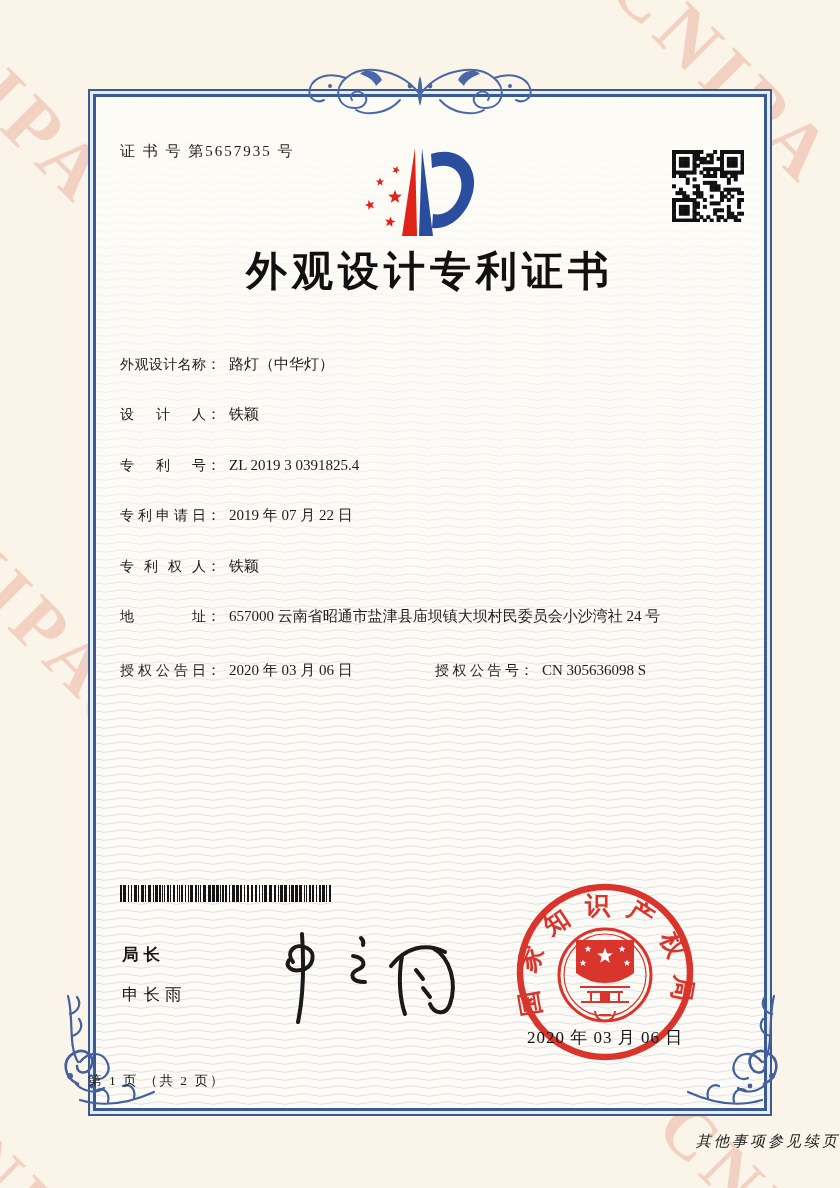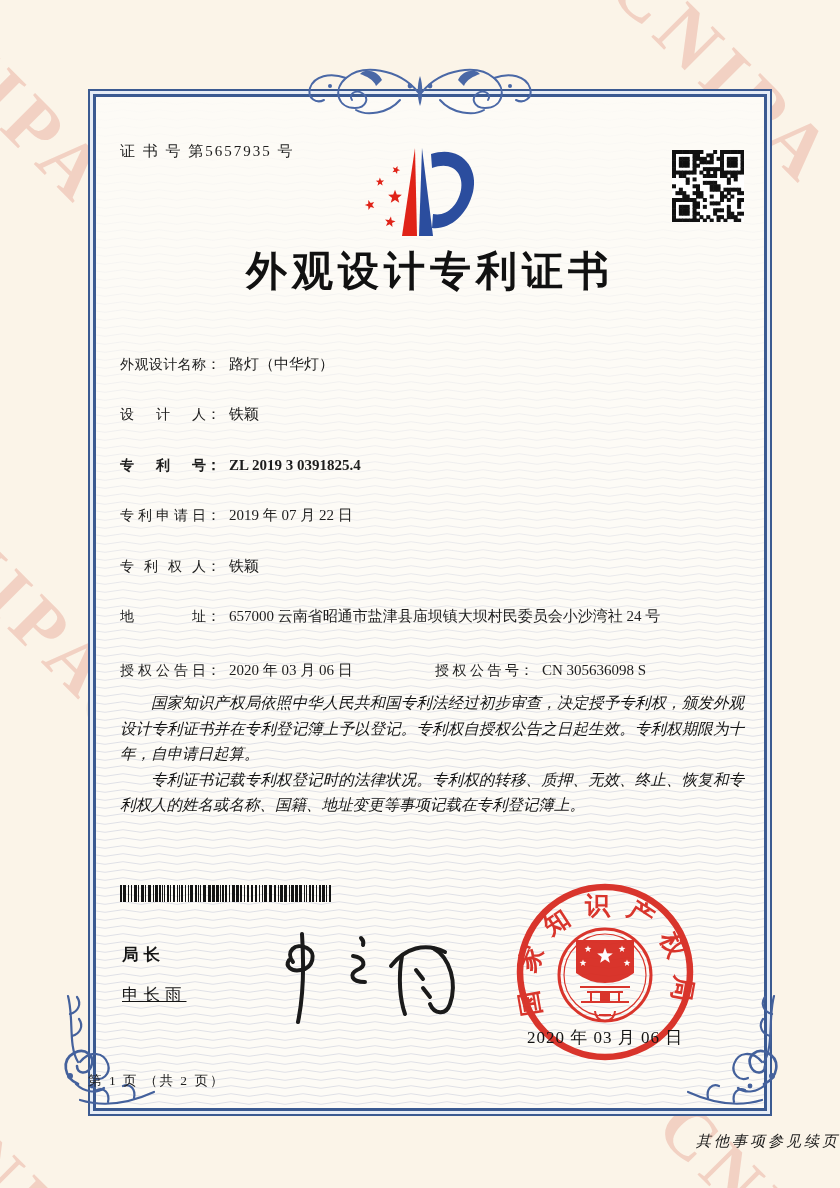--- a/index.html
+++ b/index.html
@@ -47,21 +47,21 @@
   .frow .colon{display:inline-block; margin-right:8px;}
   .frow .val{display:inline-block; vertical-align:top; max-width:450px;}
   .pair2{position:absolute; left:315px; top:0; white-space:nowrap;}
   .body-text{
     left:120px; top:690px; width:624px;
     font-size:15.5px; line-height:25.5px; font-style:italic; color:#141414;
   }
   .body-text p{margin:0; text-indent:2em; text-align:justify;}
   .barcode{left:120px; top:885px;}
   .director-role{left:122px; top:944px; font-size:16.5px; letter-spacing:5px; color:#151515;font-weight:bold;}
-  .director-name{left:122px; top:984px; font-size:16.5px; letter-spacing:5px; color:#151515;text-decoration:underline;}
+  .director-name{left:122px; top:984px; font-size:16.5px; letter-spacing:5px; color:#151515;}
   .signature{left:265px; top:926px;}
   .seal{left:512px; top:879px;}
   .seal-date{
     left:515px; top:1026px; width:180px; text-align:center;
     font-size:17px; color:#131313; letter-spacing:1px; z-index:5;
   }
   .page-number{
     left:88px; top:1072px; width:684px; text-align:left;
     font-size:13.5px; letter-spacing:2px; color:#222;
   }
@@ -492,43 +492,39 @@
     </svg>
 
   <div class="abs title">外观设计专利证书</div>
 
   <div class="abs frow" style="top:350px;">
     <span class="lbl">外观设计名称</span><span class="colon">：</span><span class="val">路灯（中华灯）</span>
   </div>
   <div class="abs frow" style="top:400px;">
     <span class="lbl">设计人</span><span class="colon">：</span><span class="val">铁颖</span>
   </div>
-  <div class="abs frow" style="top:451px;font-weight:bold;">
+  <div class="abs frow" style="top:451px;">
     <span class="lbl">专利号</span><span class="colon">：</span><span class="val">ZL 2019 3 0391825.4</span>
   </div>
   <div class="abs frow" style="top:501px;">
     <span class="lbl">专利申请日</span><span class="colon">：</span><span class="val">2019 年 07 月 22 日</span>
   </div>
   <div class="abs frow" style="top:552px;">
     <span class="lbl">专利权人</span><span class="colon">：</span><span class="val">铁颖</span>
   </div>
   <div class="abs frow" style="top:602px;">
     <span class="lbl">地址</span><span class="colon">：</span><span class="val" style="width:432px;">657000 云南省昭通市盐津县庙坝镇大坝村民委员会小沙湾社 24 号</span>
   </div>
   <div class="abs frow" style="top:656px;">
     <span class="lbl">授权公告日</span><span class="colon">：</span><span class="val">2020 年 03 月 06 日</span>
     <span class="pair2">
       <span class="lbl" style="width:84px;">授权公告号</span><span class="colon">：</span><span class="val">CN 305636098 S</span>
     </span>
   </div>
 
-  <div class="abs body-text">
-    <p>国家知识产权局依照中华人民共和国专利法经过初步审查，决定授予专利权，颁发外观设计专利证书并在专利登记簿上予以登记。专利权自授权公告之日起生效。专利权期限为十年，自申请日起算。</p>
-    <p>专利证书记载专利权登记时的法律状况。专利权的转移、质押、无效、终止、恢复和专利权人的姓名或名称、国籍、地址变更等事项记载在专利登记簿上。</p>
-  </div>
 
   <svg class="abs barcode" id="barcodeSvg" width="216" height="17">
       <rect x="0" y="0" width="2" height="17" fill="#141414"></rect>
       <rect x="3" y="0" width="3" height="17" fill="#141414"></rect>
       <rect x="8" y="0" width="1" height="17" fill="#141414"></rect>
       <rect x="11" y="0" width="1" height="17" fill="#141414"></rect>
       <rect x="14" y="0" width="3" height="17" fill="#141414"></rect>
       <rect x="18" y="0" width="1" height="17" fill="#141414"></rect>
       <rect x="21" y="0" width="3" height="17" fill="#141414"></rect>
       <rect x="25" y="0" width="1" height="17" fill="#141414"></rect>

